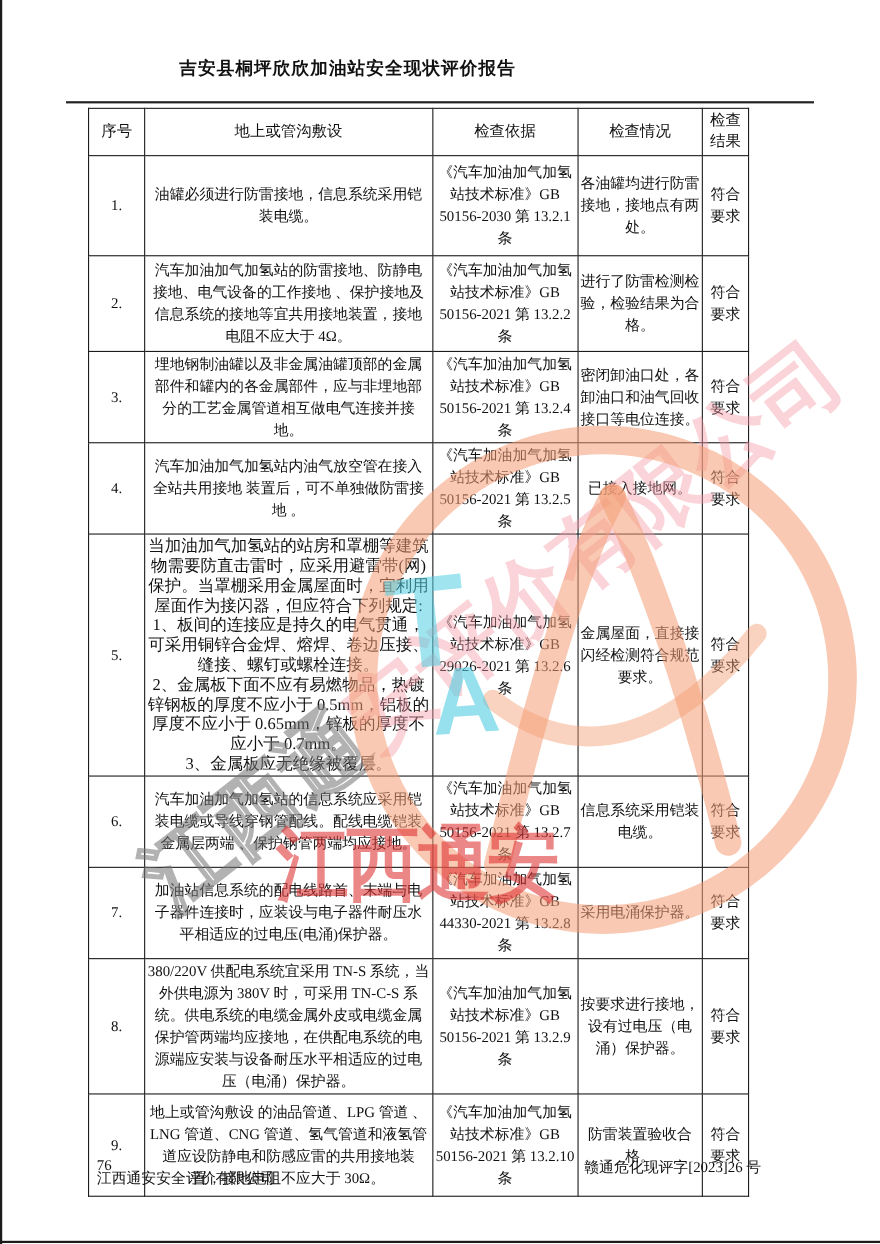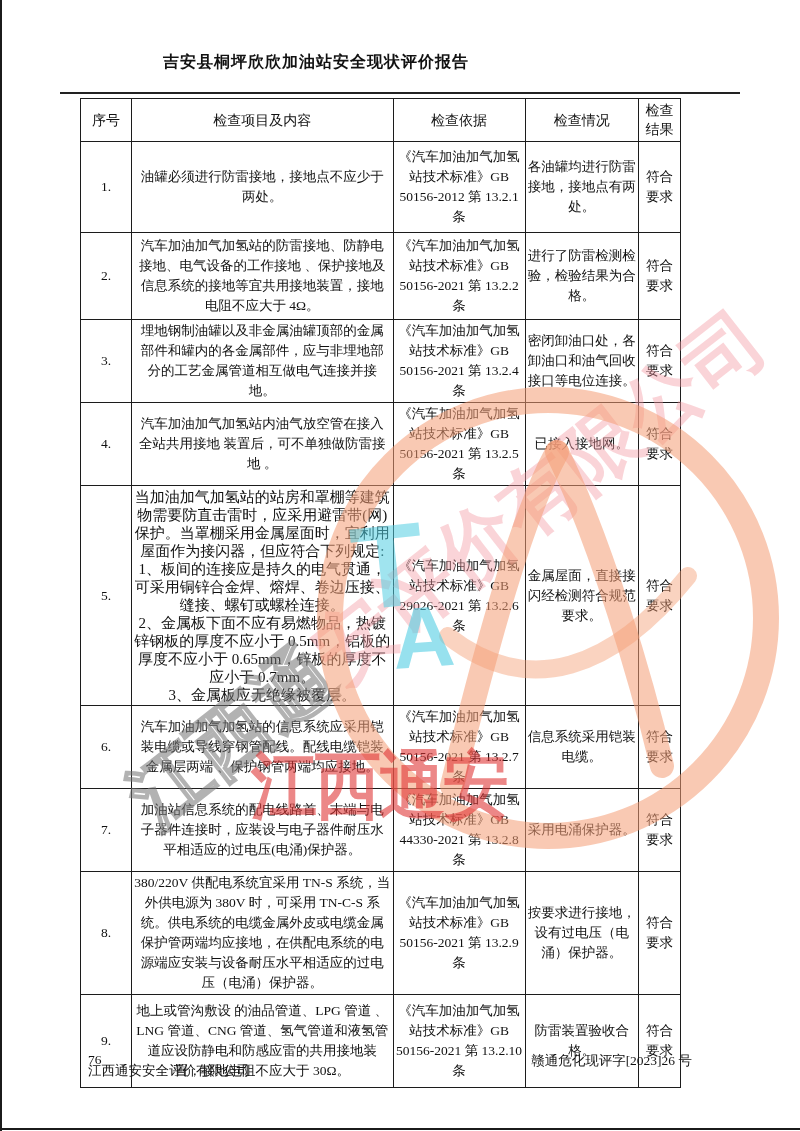--- a/index.html
+++ b/index.html
@@ -85,29 +85,29 @@
   <colgroup>
     <col class="c-no">
       <col class="c-content">
       <col class="c-basis">
       <col class="c-situation">
       <col class="c-result">
   </colgroup>
   <tbody>
       <tr style="height:43px;">
     <th>序号</th>
-    <th>检查项目及内容</th>
+    <th>地上或管沟敷设</th>
     <th>检查依据</th>
     <th>检查情况</th>
     <th>检查结果</th>
   </tr>
   <tr class="r1" style="height:91px;">
     <td>1.</td>
-    <td class="cell-content">油罐必须进行防雷接地，接地点不应少于两处。</td>
-    <td class="cell-basis">《汽车加油加气加氢站技术标准》GB 50156-2012 第 13.2.1 条</td>
+    <td class="cell-content">油罐必须进行防雷接地，信息系统采用铠装电缆。</td>
+    <td class="cell-basis">《汽车加油加气加氢站技术标准》GB 50156-2030 第 13.2.1 条</td>
     <td class="cell-situation">各油罐均进行防雷接地，接地点有两处。</td>
     <td class="cell-result">符合要求</td>
   </tr>
   <tr class="r2" style="height:87px;">
     <td>2.</td>
     <td class="cell-content">汽车加油加气加氢站的防雷接地、防静电接地、电气设备的工作接地 、保护接地及信息系统的接地等宜共用接地装置，接地 电阻不应大于 4Ω。</td>
     <td class="cell-basis">《汽车加油加气加氢站技术标准》GB 50156-2021 第 13.2.2 条</td>
     <td class="cell-situation">进行了防雷检测检验，检验结果为合格。</td>
     <td class="cell-result">符合要求</td>
   </tr>

